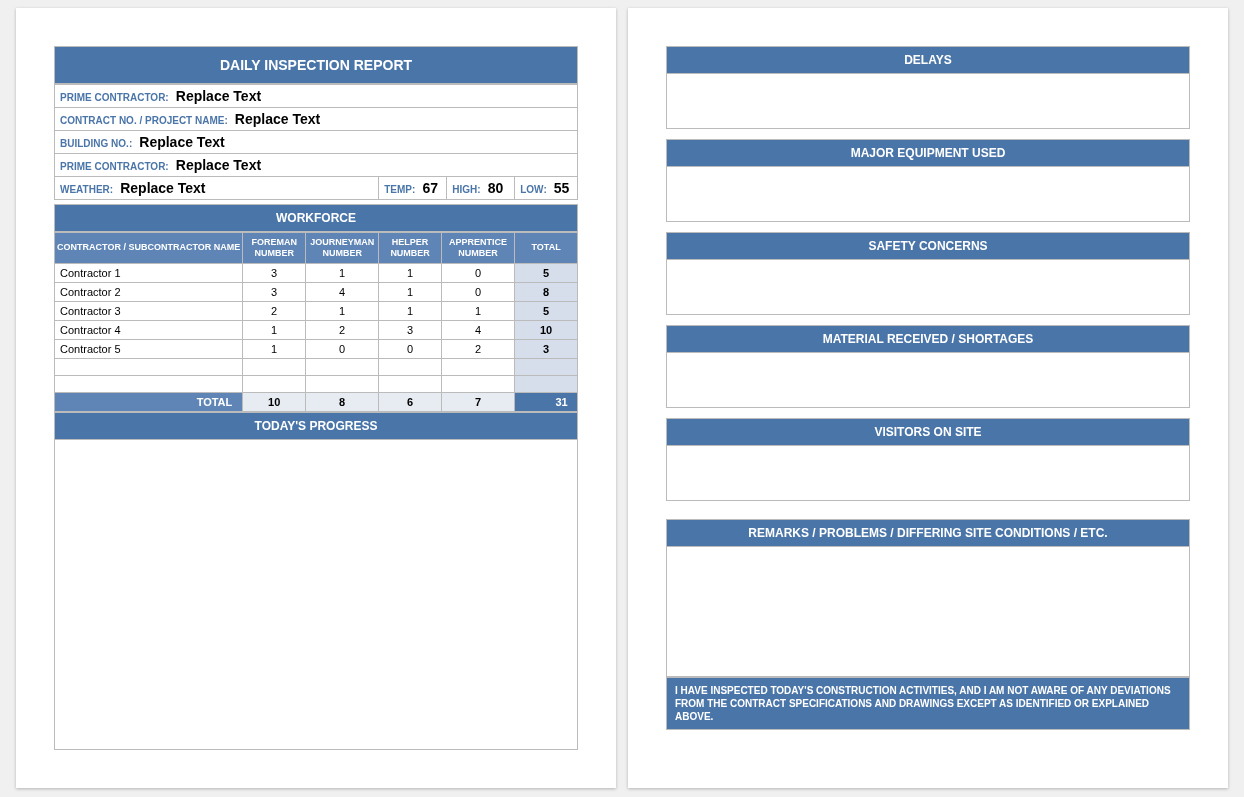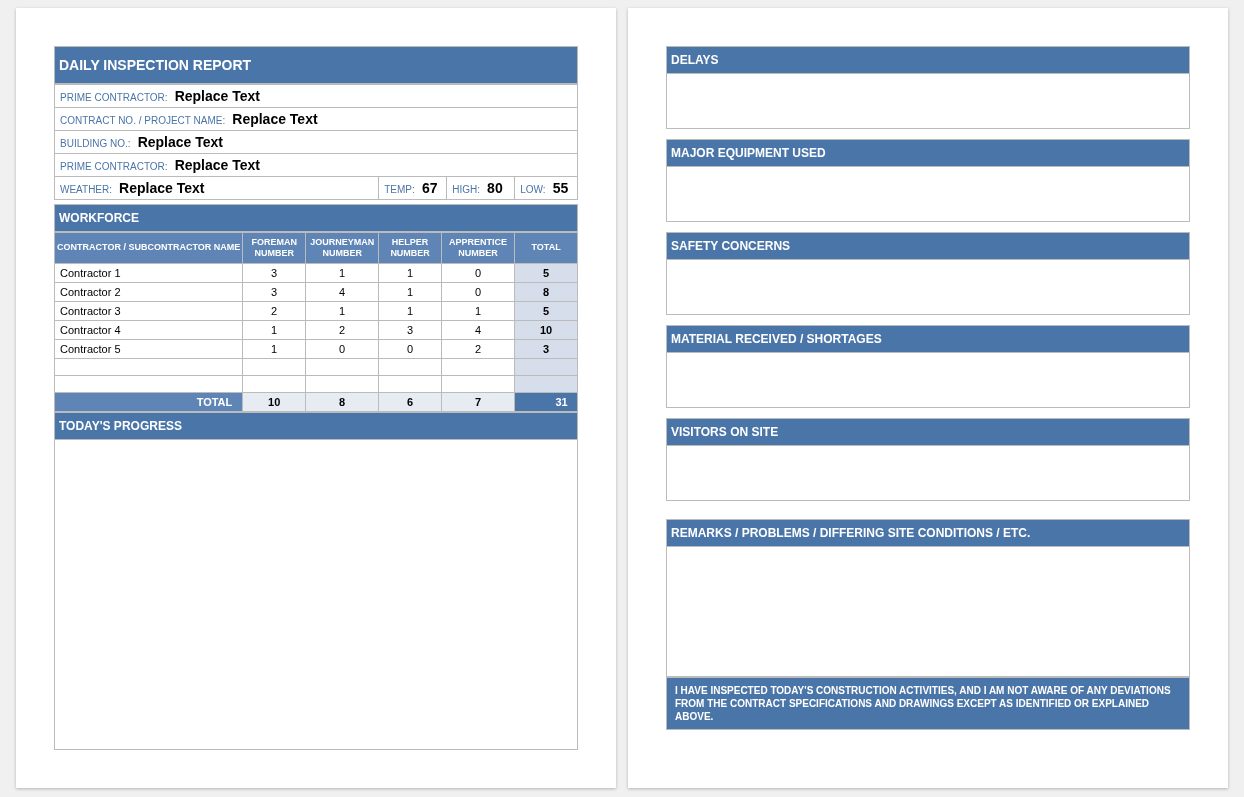--- a/index.html
+++ b/index.html
@@ -21,29 +21,30 @@
     box-shadow: 0 1px 3px rgba(0,0,0,0.25);
     padding: 38px 38px 30px 38px;
     position: relative;
   }
   table { border-collapse: collapse; width: 100%; }
   td, th { border: 1px solid #bbb; padding: 3px 5px; vertical-align: middle; }
   .hdr-bar {
     background: #4a75a8;
     color: #fff;
     font-weight: bold;
+    text-align: center;
     padding: 6px 4px;
     border: 1px solid #bbb;
     font-size: 12px;
   }
   .hdr-bar.big { font-size: 14px; padding: 10px 4px; }
   .lbl {
     color: #4a75a8;
     font-size: 10px;
-    font-weight: normal;
+    font-weight: bold;
     white-space: nowrap;
   }
   .val { color: #000; font-size: 14px; font-weight: bold; }
   .inforow td { height: 20px; font-size: 11px; }
   .inforow .lbl { padding-right: 4px; }
   .colhead {
     background: #5e85b5;
     color: #fff;
     font-size: 9px;
     font-weight: bold;

